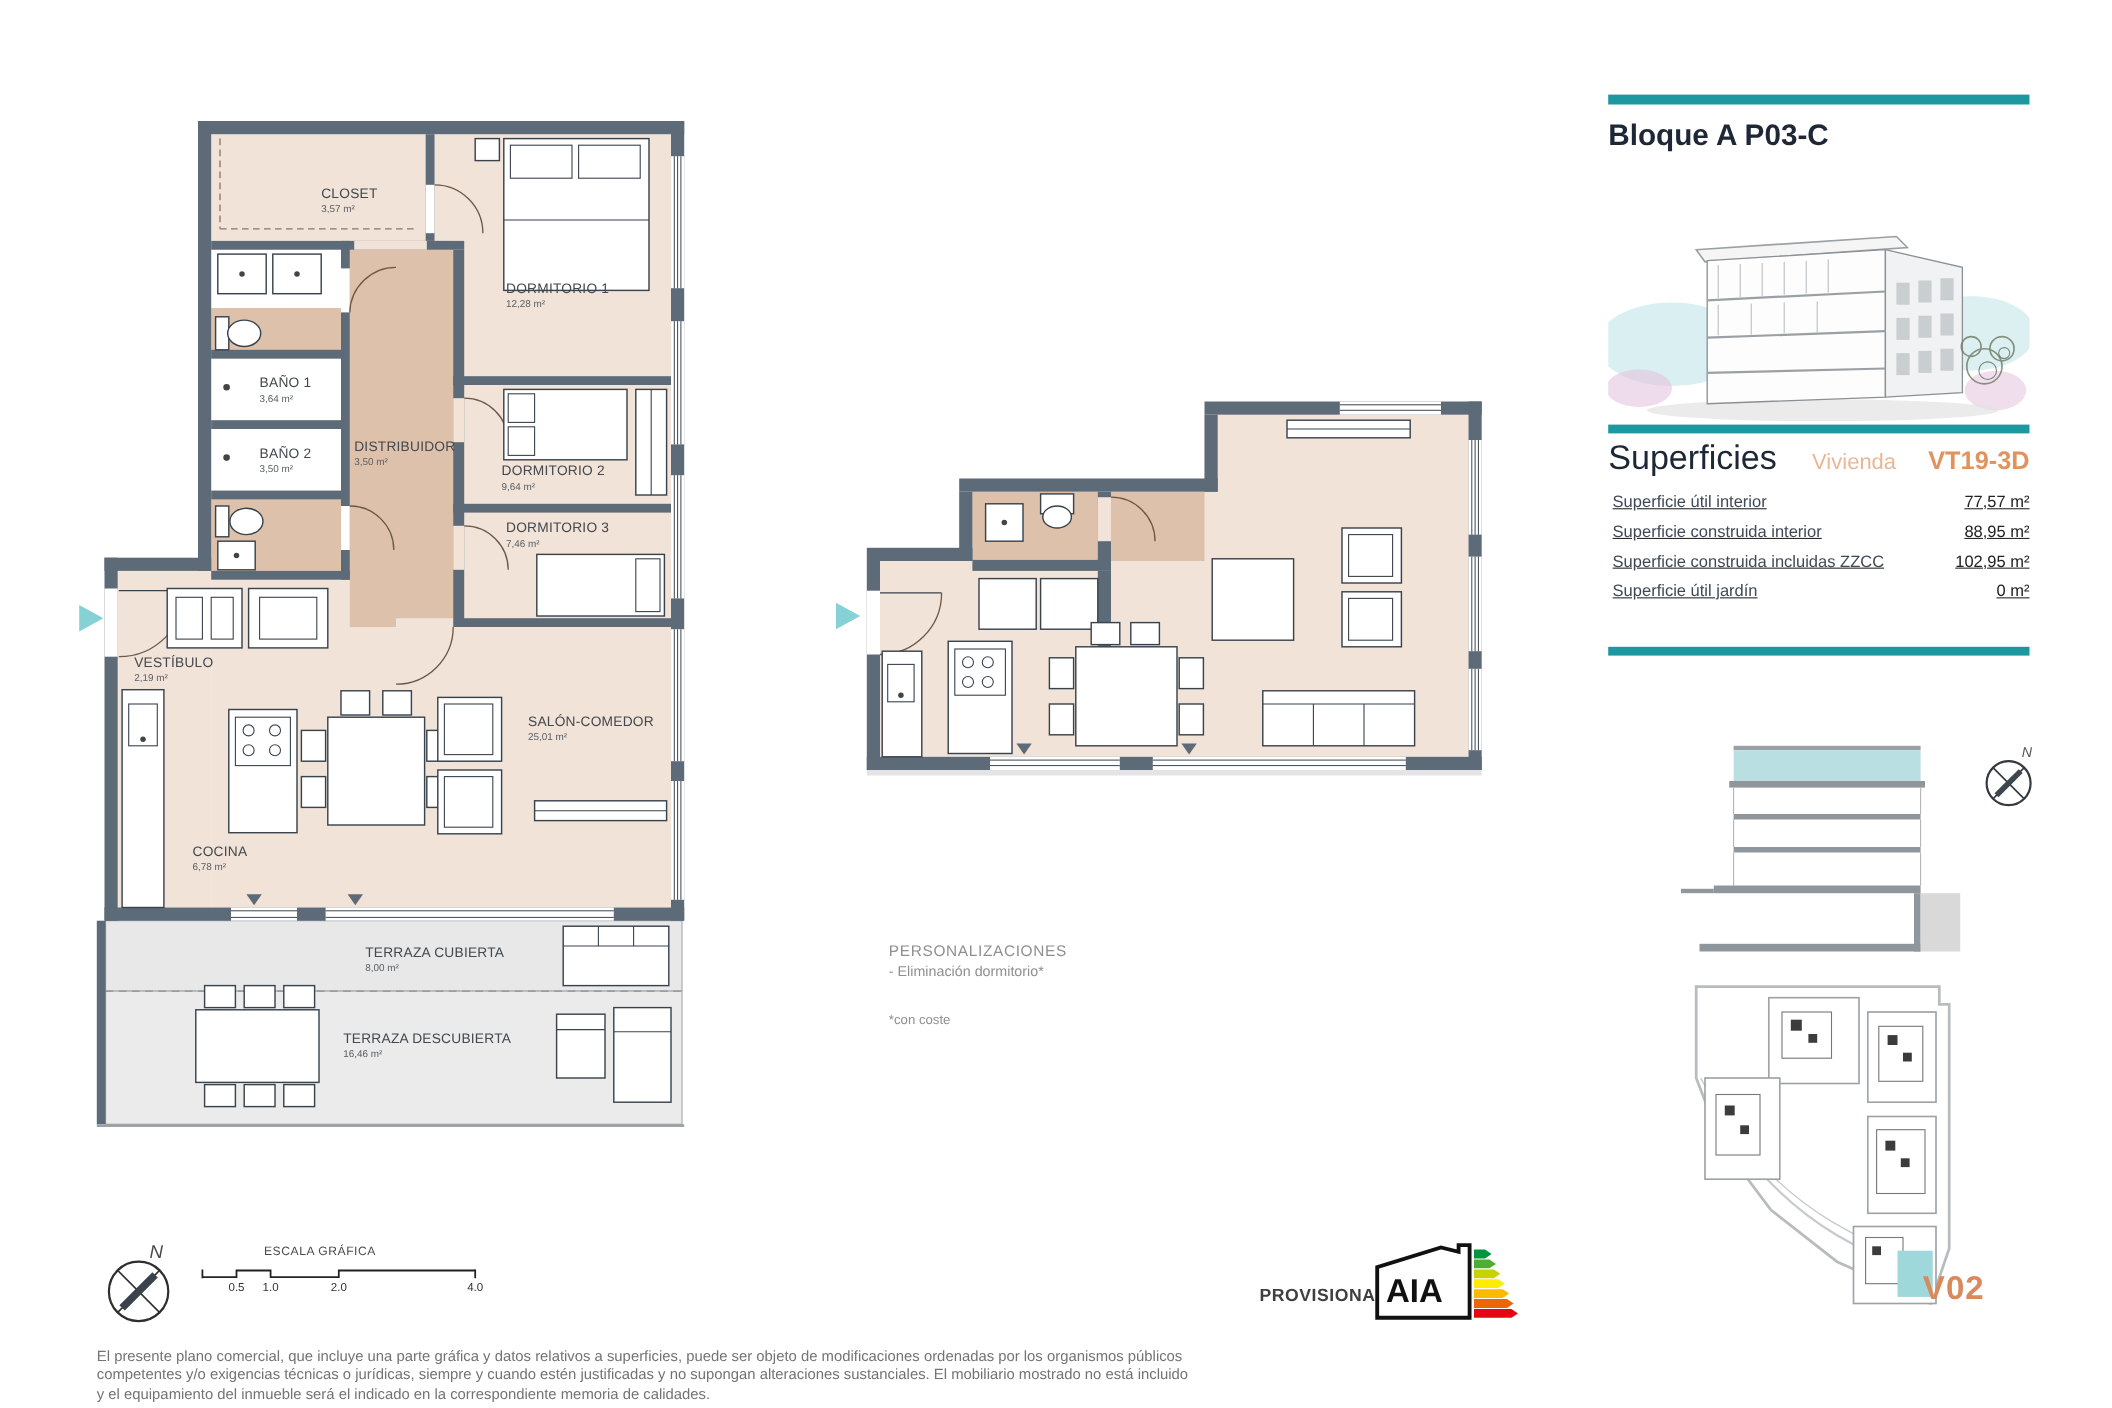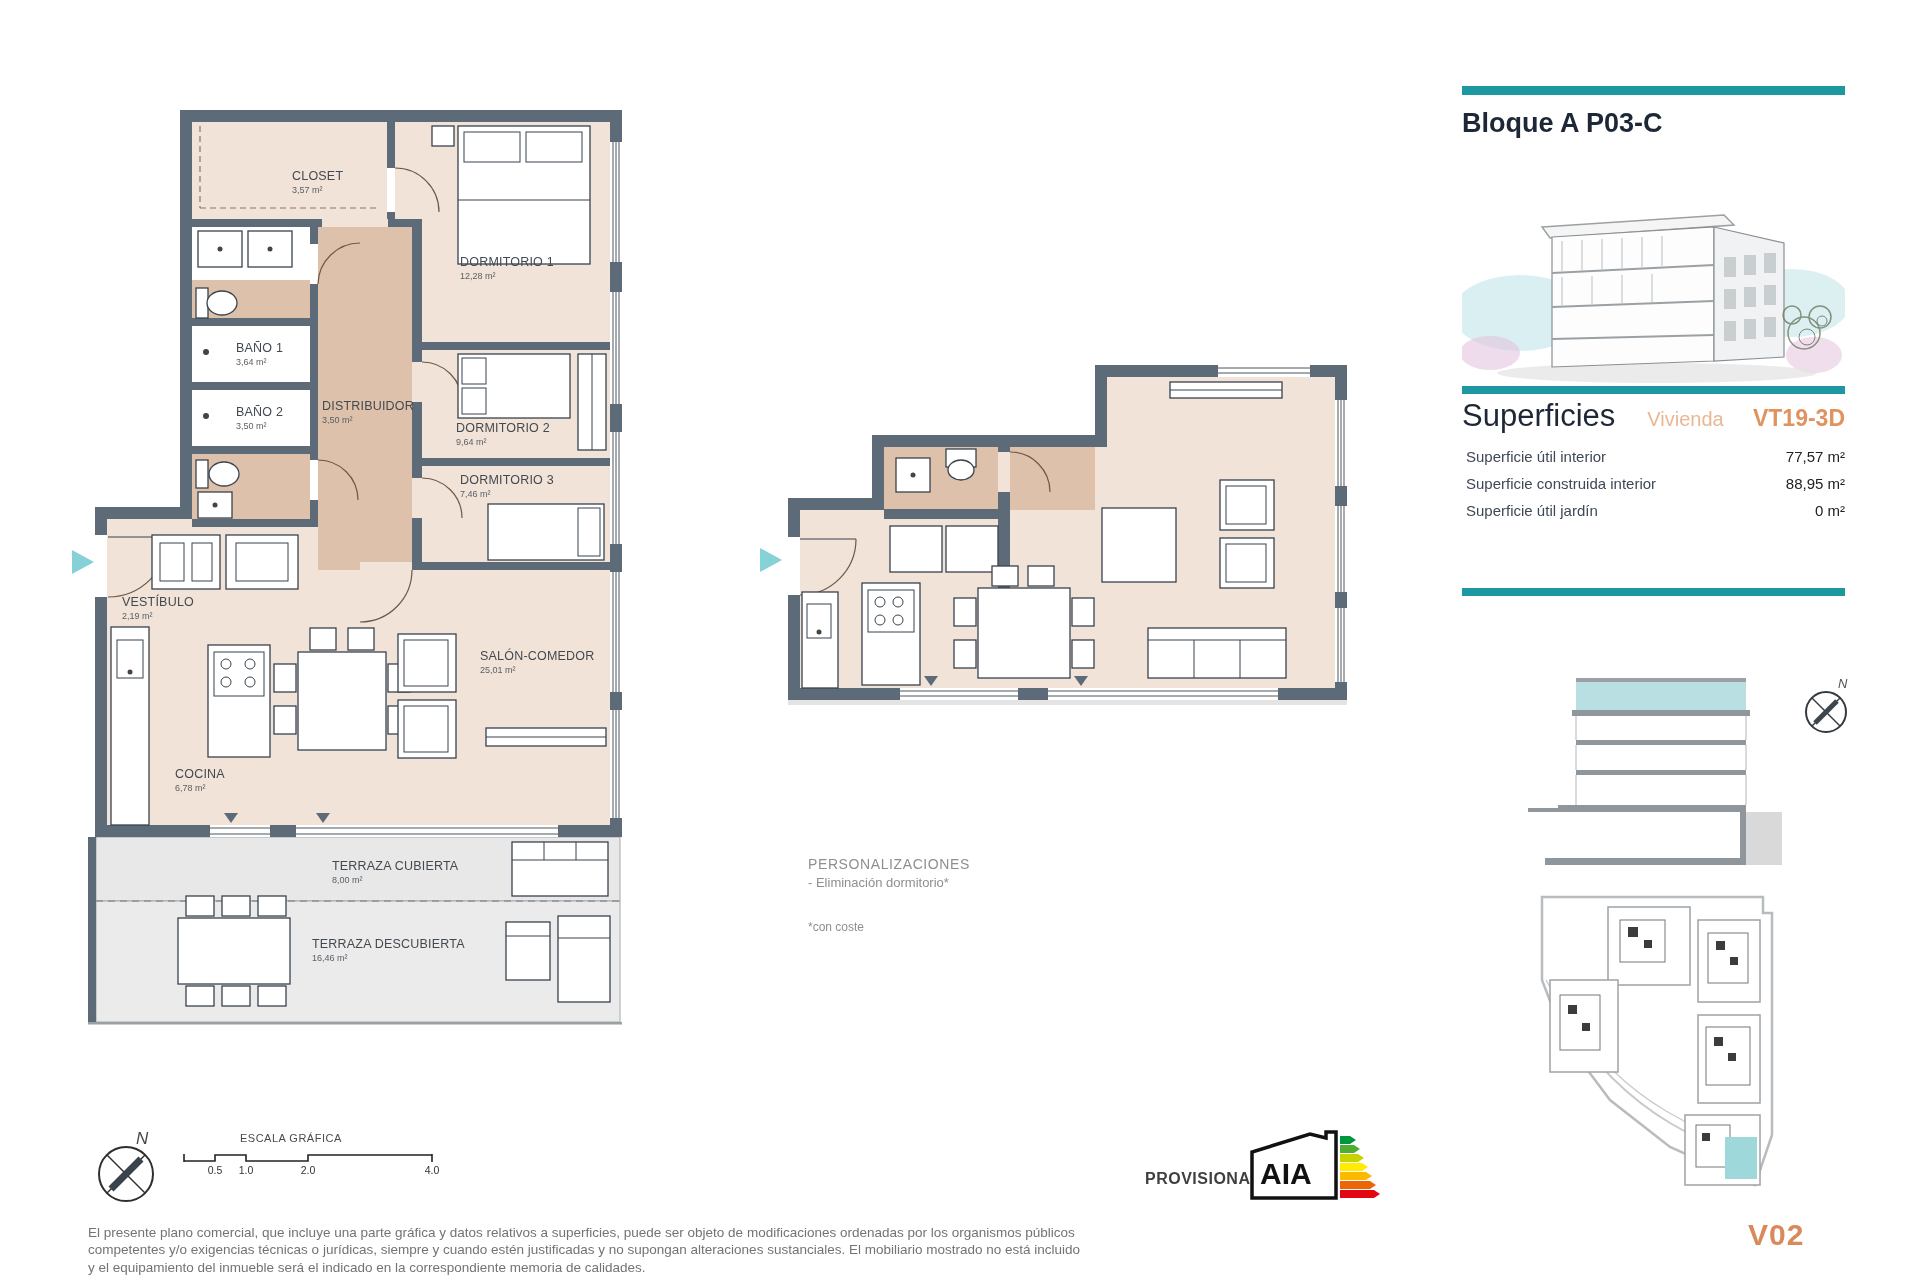--- a/index.html
+++ b/index.html
@@ -22,21 +22,21 @@
   .roomarea{font-size:9px;fill:#5a6066;}
   .openw{fill:#ffffff;}
   .openb{fill:#f1e3d8;}
   
   .tealbar{background:#1d98a1;height:9px;width:383px;}
   .panel-title{font-size:27px;font-weight:bold;color:#1d2736;}
   .sup-head{display:flex;align-items:baseline;width:383px;}
   .sup-head .h1{font-size:31px;font-weight:normal;color:#1d2736;}
   .sup-head .h2{font-size:20px;color:#eab795;margin-left:32px;}
   .sup-head .h3{font-size:23px;font-weight:bold;color:#e1935f;margin-left:auto;}
-  .sup-table{width:379px;}
+  .sup-table{width:379px;text-decoration:underline;}
   .sup-row{display:flex;justify-content:space-between;height:27px;align-items:baseline;}
   .sup-row .lbl{font-size:15px;color:#3f4856;}
   .sup-row .val{font-size:15px;color:#222;}
   .version{font-size:30px;font-weight:bold;color:#d9895b;letter-spacing:1px;}
   
   .pers{color:#8f8f8f;}
   .pers .ph{font-size:14px;letter-spacing:.6px;}
   .pers .pi{font-size:13px;margin-top:3px;}
   .pers .pn{font-size:12px;margin-top:30px;}
   
@@ -428,20 +428,24 @@
   <div class="abs sup-table" style="left:1466px;top:448px">
     <div class="sup-row">
       <span class="lbl">Superficie útil interior</span>
       <span class="val">77,57 m²</span>
     </div>
     <div class="sup-row">
       <span class="lbl">Superficie construida interior</span>
       <span class="val">88,95 m²</span>
     </div>
     <div class="sup-row">
+      <span class="lbl">Superficie construida incluidas ZZCC</span>
+      <span class="val">102,95 m²</span>
+    </div>
+    <div class="sup-row">
       <span class="lbl">Superficie útil jardín</span>
       <span class="val">0 m²</span>
     </div>
   </div>
 
   <div class="abs tealbar" style="left:1462px;top:588px;height:8px"></div>
 
   <svg class="abs" style="left:1528px;top:672px" width="330" height="215" viewBox="0 0 330 215">
     <rect x="48" y="6" width="170" height="4" fill="#9aa0a4"></rect>
     <rect x="48" y="10" width="170" height="28" fill="#badfe2"></rect>
@@ -493,21 +497,21 @@
         <rect x="62" y="138" width="8" height="8"></rect>
       <rect x="196" y="56" width="9" height="9"></rect>
         <rect x="210" y="72" width="8" height="8"></rect>
       <rect x="194" y="152" width="9" height="9"></rect>
         <rect x="208" y="168" width="8" height="8"></rect>
       <rect x="182" y="248" width="8" height="8"></rect>
     </g>
     <rect x="205" y="252" width="32" height="42" fill="#9ed8db"></rect>
   </svg>
 
-  <div class="abs version" style="left:1748px;top:1218px">V02</div>
+  <div class="abs version" style="left:1748px;top:1155px">V02</div>
 
   <svg class="abs" style="left:88px;top:1122px" width="80" height="85" viewBox="0 0 80 85">
     <circle cx="38" cy="52" r="27" fill="none" stroke="#2e2e2e" stroke-width="2"></circle>
     <line x1="19" y1="33" x2="57" y2="71" stroke="#2e2e2e" stroke-width="1.5"></line>
     <line x1="57" y1="33" x2="19" y2="71" stroke="#2e2e2e" stroke-width="1.5"></line>
     <line x1="23" y1="67" x2="53" y2="37" stroke="#3a424c" stroke-width="7"></line>
     <text x="48" y="22" font-size="17" font-style="italic" fill="#4a4a4a">N</text>
   </svg>
 
   <div class="abs escala-label" style="left:208px;top:1132px">ESCALA GRÁFICA</div>

